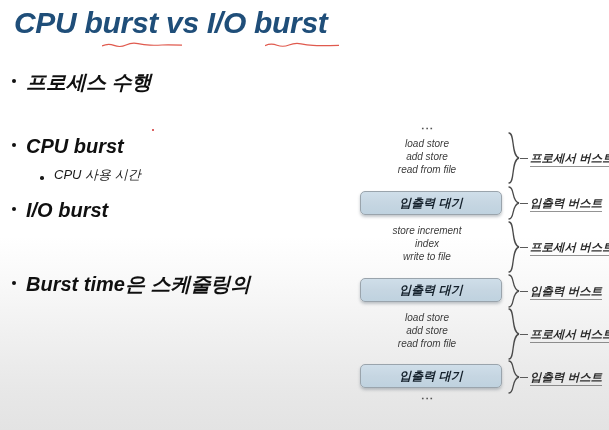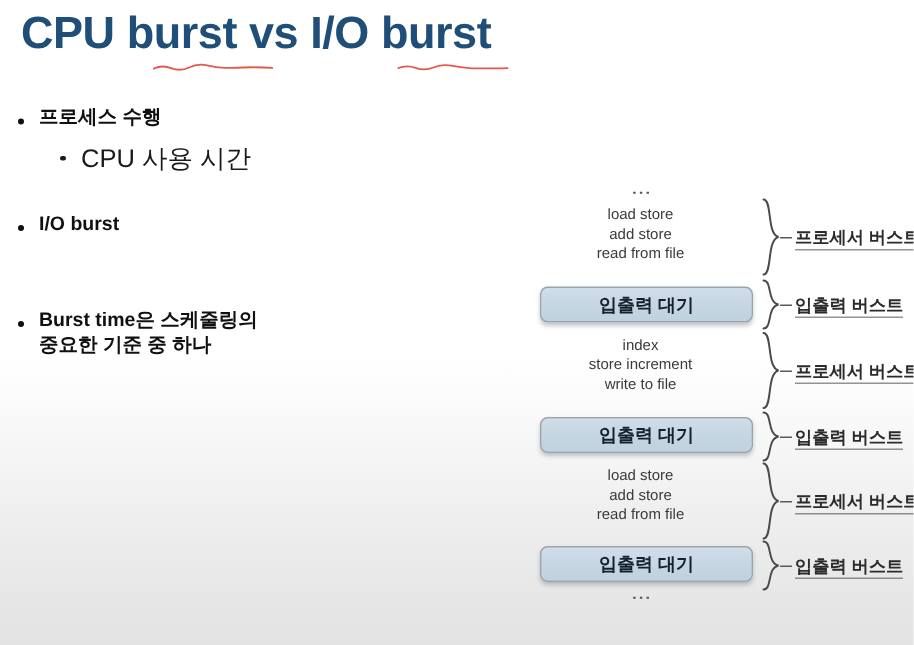--- a/index.html
+++ b/index.html
@@ -2,45 +2,45 @@
 <html><head>
 <meta charset="utf-8">
 <style>
   html,body{margin:0;padding:0;}
   body{
     width:609px;height:430px;overflow:hidden;
     font-family:"Liberation Sans","DejaVu Sans",sans-serif;
     background:linear-gradient(to bottom,#ffffff 0%,#ffffff 55%,#fbfbfb 62%,#f0f0f0 78%,#e8e8e8 90%,#e3e3e3 100%);
     position:relative;
   }
-  #slide{position:absolute;left:0;top:0;width:551px;height:430px;}
+  #slide{position:absolute;left:0;top:0;width:551px;height:430px;font-style:italic;}
 
   
   #title-wrap{position:absolute;left:14px;top:6px;}
   #slide-title{
     font-size:30px;font-weight:bold;color:#1f4e79;
     letter-spacing:-0.3px;white-space:nowrap;line-height:1.1;
   }
   .squiggle{position:absolute;height:5px;pointer-events:none;}
   .squiggle svg{display:block;}
 
   
   #left-col{position:absolute;left:8px;top:70px;width:320px;}
   .b1{
     position:relative;padding-left:18px;
-    font-size:13px;font-weight:bold;color:#101010;
+    font-size:20px;font-weight:bold;color:#101010;
     line-height:1.28;margin:0;
   }
   .b1::before{
     content:"";position:absolute;left:4px;top:9px;
     width:4px;height:4px;border-radius:50%;background:#101010;
   }
   .b2{
     position:relative;padding-left:46px;
-    font-size:17px;font-weight:normal;color:#1a1a1a;
+    font-size:13px;font-weight:normal;color:#1a1a1a;
     line-height:1.3;margin:0;
   }
   .b2::before{
     content:"";position:absolute;left:32px;top:9px;
     width:3.5px;height:3.5px;border-radius:50%;background:#1a1a1a;
   }
   .reddot{position:absolute;width:2px;height:2px;border-radius:50%;background:#d03030;}
 
   
   #diagram{position:absolute;left:330px;top:126px;width:275px;height:300px;}
@@ -94,33 +94,36 @@
       </svg>
     </div>
   </div>
 
   <div id="left-col">
 
     <div class="b1" style="margin-top:0;">
       <span>프로세스 수행</span><br>
     </div>
 
+    <div class="b1" style="margin-top:38px;">
+      <span>CPU burst</span>
+      <span class="reddot" style="left:144px;top:-5px;"></span>
+    </div>
 
     <div class="b2" style="margin-top:8px;">
       <span>CPU 사용 시간</span>
     </div>
 
-    <div class="b1" style="margin-top:24px;">
+    <div class="b1" style="margin-top:14px;">
       <span>I/O burst</span>
     </div>
 
 
     <div class="b1" style="margin-top:48px;">
       <span>Burst time은 스케줄링의</span><br>
-      <span>중요한 기준 중 하나</span>
     </div>
   </div>
 
   <div id="diagram">
 
     <div class="dots" style="top:-2px;">
       <span>⋮</span>
     </div>
 
     <div class="code-block" style="top:12px;">
@@ -141,22 +144,22 @@
     </div>
     <div class="brace" style="top:60px;">
       <svg width="16" height="34" viewBox="0 0 16 34">
         <path d="M3,1 C9,1 5,15 13,17 C5,19 9,33 3,33" fill="none" stroke="#4a4a4a" stroke-width="1.3" stroke-linecap="round"></path>
       </svg>
     </div>
     <div class="tick" style="top:77px;"></div>
     <div class="blabel" style="top:70px;">입출력 버스트</div>
 
     <div class="code-block" style="top:99px;">
+      <div>store increment</div>
       <div>index</div>
-      <div>store increment</div>
       <div>write to file</div>
     </div>
     <div class="brace" style="top:95px;">
       <svg width="16" height="52" viewBox="0 0 16 52">
         <path d="M3,1 C9,1 5,24 13,26 C5,28 9,51 3,51" fill="none" stroke="#4a4a4a" stroke-width="1.3" stroke-linecap="round"></path>
       </svg>
     </div>
     <div class="tick" style="top:121px;"></div>
     <div class="blabel" style="top:114px;">프로세서 버스트</div>
 

